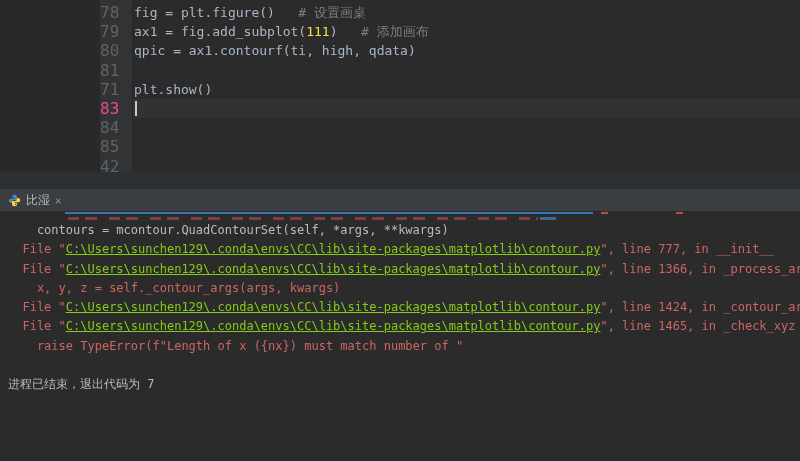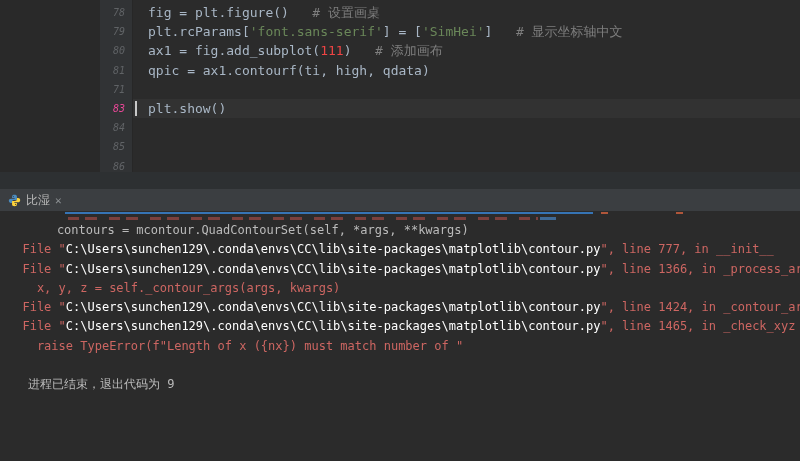--- a/index.html
+++ b/index.html
@@ -11,27 +11,27 @@
   }
 
   
   #editor { position:absolute; top:0; left:0; width:800px; height:172px; background:#2b2b2b; }
   #editor-left-margin { position:absolute; top:0; left:0; width:100px; height:172px; background:#292929; }
   #current-line-highlight { position:absolute; left:100px; right:0; top:99px; height:19.2px; background:#323232; }
   #gutter {
     position:absolute; top:0; left:100px; width:33px; height:172px;
     background:#313335; border-right:1px solid #272727; padding-top:3px; z-index:2;
   }
-  .gutter-num { height:19.2px; line-height:19.2px; font-size:10px; color:#606366; text-align:right; padding-right:7px;font-style:italic; }
+  .gutter-num { height:19.2px; line-height:19.2px; font-size:16px; color:#606366; padding-right:7px; }
   .gutter-num.active { color:#ec4899; }
   #code-area { position:absolute; top:0; left:134px; right:0; height:172px; padding-top:3px; z-index:1; }
-  .code-line { height:19.2px; line-height:19.2px; font-size:13px; white-space:pre; color:#a9b7c6;margin-left:14px; }
+  .code-line { height:19.2px; line-height:19.2px; font-size:13px; white-space:pre; color:#a9b7c6; }
   .seg-plain   { color:#a9b7c6; }
   .seg-string  { color:#6a8759; }
-  .seg-number  { color:#ef4444; }
+  .seg-number  { color:#fde047; }
   .seg-comment { color:#7d7d7d; }
   .seg-typo {
     text-decoration-style:wavy;
     text-decoration-color:#4e9154; text-decoration-thickness:1px; text-underline-offset:3px;
   }
   #caret { position:absolute; left:135px; top:101px; width:2px; height:15px; background:#c8c8c8; z-index:3; }
 
   
   #frame-band { position:absolute; top:172px; left:0; width:800px; height:17px; background:#2d3032; }
 
@@ -50,46 +50,45 @@
   #stripe-mark-2 { left:676px; }
 
   
   #console { position:absolute; top:215px; left:0; width:800px; height:246px; background:#2b2b2b; overflow:hidden; }
   #clipped-console-line { position:absolute; top:0; left:0; width:800px; height:6px; }
   #clipped-red { position:absolute; left:68px; top:2px; width:470px; height:3px;
     background:repeating-linear-gradient(90deg,#7c403d 0 11px,transparent 11px 17px,#7c403d 17px 29px,transparent 29px 41px); }
   #clipped-blue { position:absolute; left:540px; top:2px; width:16px; height:3px; background:#3f6a96; }
   #console-lines { position:absolute; top:6px; left:8px; right:0; }
   .console-line { height:19.3px; line-height:19.3px; font-size:12px; white-space:pre; }
-  .seg-stdout { color:#bbbbbb;margin-left:20px; }
+  .seg-stdout { color:#bbbbbb; }
   .seg-error  { color:#cd6662; }
-  .seg-link   { color:#ffffff; cursor:pointer; }
+  .seg-link   { color:#84cc16; text-decoration:underline; cursor:pointer; }
 </style>
 </head>
 <body>
 
 <div id="app">
 
   <div id="editor">
     <div id="editor-left-margin"></div>
     <div id="current-line-highlight"></div>
     <div id="gutter">
         <div class="gutter-num">78</div>
         <div class="gutter-num">79</div>
         <div class="gutter-num">80</div>
         <div class="gutter-num">81</div>
         <div class="gutter-num">71</div>
         <div class="gutter-num active">83</div>
         <div class="gutter-num">84</div>
         <div class="gutter-num">85</div>
-        <div class="gutter-num">86</div>
+        <div class="gutter-num">42</div>
       </div>
     <div id="code-area">
         <div class="code-line"><span class="seg-plain">fig = plt.figure()</span><span class="seg-comment">   # 设置画桌</span></div>
-        <div class="code-line"><span class="seg-plain">plt.rcParams[</span><span class="seg-string">'font.sans-serif'</span><span class="seg-plain">] = [</span><span class="seg-string">'SimHei'</span><span class="seg-plain">]</span><span class="seg-comment">   # 显示坐标轴中文</span></div>
         <div class="code-line"><span class="seg-plain">ax1 = fig.add_subplot(</span><span class="seg-number">111</span><span class="seg-plain">)</span><span class="seg-comment">   # 添加画布</span></div>
         <div class="code-line"><span class="seg-plain seg-typo">qpic</span><span class="seg-plain"> = ax1.contourf(ti, high, qdata)</span></div>
         <div class="code-line"></div>
         <div class="code-line"><span class="seg-plain">plt.show()</span></div>
         <div class="code-line"></div>
         <div class="code-line"></div>
       </div>
     <div id="caret"></div>
   </div>
 
@@ -122,17 +121,17 @@
     </div>
     <div id="console-lines">
         <div class="console-line"><span class="seg-stdout">    contours = mcontour.QuadContourSet(self, *args, **kwargs)</span></div>
         <div class="console-line"><span class="seg-error">  File "</span><span class="seg-link">C:\Users\sunchen129\.conda\envs\CC\lib\site-packages\matplotlib\contour.py</span><span class="seg-error">", line 777, in __init__</span></div>
         <div class="console-line"><span class="seg-error">  File "</span><span class="seg-link">C:\Users\sunchen129\.conda\envs\CC\lib\site-packages\matplotlib\contour.py</span><span class="seg-error">", line 1366, in _process_args</span></div>
         <div class="console-line"><span class="seg-error">    x, y, z = self._contour_args(args, kwargs)</span></div>
         <div class="console-line"><span class="seg-error">  File "</span><span class="seg-link">C:\Users\sunchen129\.conda\envs\CC\lib\site-packages\matplotlib\contour.py</span><span class="seg-error">", line 1424, in _contour_args</span></div>
         <div class="console-line"><span class="seg-error">  File "</span><span class="seg-link">C:\Users\sunchen129\.conda\envs\CC\lib\site-packages\matplotlib\contour.py</span><span class="seg-error">", line 1465, in _check_xyz</span></div>
         <div class="console-line"><span class="seg-error">    raise TypeError(f"Length of x ({nx}) must match number of "</span></div>
         <div class="console-line"></div>
-        <div class="console-line"><span class="seg-stdout">进程已结束，退出代码为 9</span></div>
+        <div class="console-line"><span class="seg-stdout">进程已结束，退出代码为 7</span></div>
       </div>
   </div>
 
 </div>
 
 </body></html>

